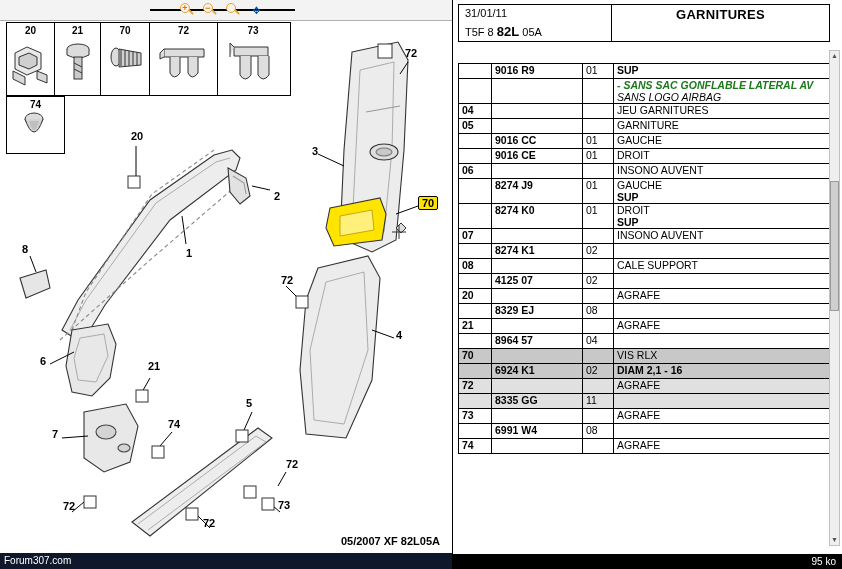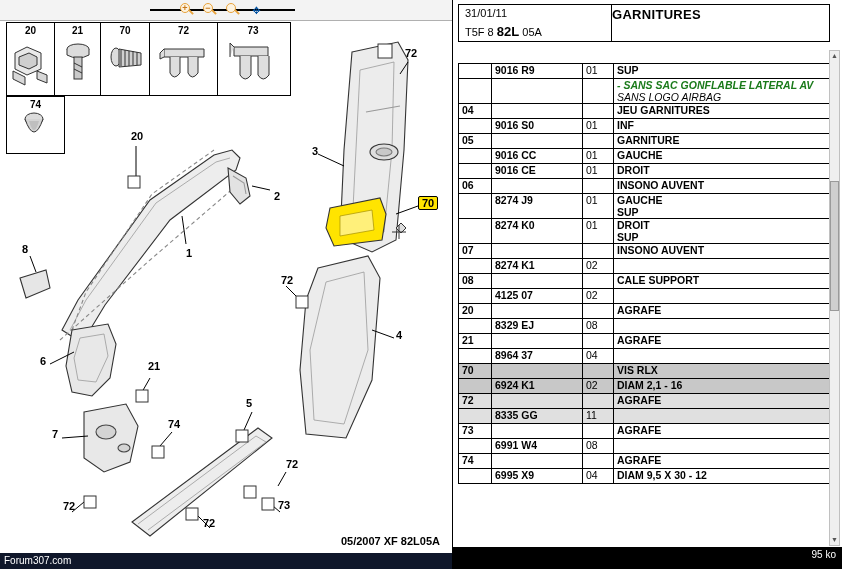--- a/index.html
+++ b/index.html
@@ -90,54 +90,54 @@
   }
   .hdr .c1{
     position:absolute;left:0;top:0;width:153px;height:100%;
     border-right:1px solid #000;box-sizing:border-box;
   }
   .hdr .date{position:absolute;left:6px;top:2px;font-size:11px;}
   .hdr .ref{position:absolute;left:6px;top:19px;font-size:11px;}
   .hdr .ref b{font-size:13px;margin-top:36px;}
   .hdr .c2{
     position:absolute;left:153px;top:0;right:0;height:100%;
-    text-align:left;
+    text-align:center;
   }
   .hdr .t1{position:absolute;left:0;right:0;top:2px;font-size:13px;font-weight:bold;letter-spacing:.3px;}
   .hdr .t2{position:absolute;left:0;right:0;top:19px;font-size:13px;font-weight:bold;letter-spacing:.3px;}
   table.parts{
     position:absolute;left:5px;top:63px;width:372px;
     border-collapse:collapse;table-layout:fixed;
     font-size:10.5px;
   }
   table.parts td{
     border:1px solid #000;padding:0 3px;vertical-align:top;height:14px;
   }
   .col-idx{width:26px;text-align:left;font-weight:bold;}
   .col-ref{width:84px;font-weight:bold;}
   .col-qty{width:24px;text-align:left;}
   .col-desc{width:auto;}
-  .desc-bold{font-weight:bold;}
+  .desc-bold{font-weight:normal;}
   .desc-sub{font-weight:bold;}
   .ital-green{color:#1a7a1a;font-style:italic;font-weight:bold;}
   .ital{font-style:italic;}
   tr.hl td{background:#c8c8c8;}
   tr.hl2 td{background:#e0e0e0;}
   .scrollbar{
     position:absolute;right:2px;top:50px;width:11px;height:496px;
     background:#efefef;border:1px solid #c0c0c0;box-sizing:border-box;
   }
   .sb-thumb{
     position:absolute;left:0;top:130px;width:9px;height:130px;background:#cfcfcf;border:1px solid #9a9a9a;box-sizing:border-box;
   }
   .sb-arrow{
     position:absolute;left:0;width:9px;height:10px;color:#555;font-size:7px;text-align:center;line-height:10px;
   }
   .footer-right{
-    position:absolute;left:453px;bottom:0;width:389px;height:22px;
+    position:absolute;left:453px;bottom:0;width:389px;height:15px;
     background:#000;color:#fff;font-size:10px;line-height:16px;text-align:right;
   }
   .footer-right .ftxt{position:absolute;right:6px;top:0;}
   svg{display:block;}
 </style>
 </head>
 <body>
 
 <div class="page">
 
@@ -363,26 +363,20 @@
           </td>
         </tr>
 
         <tr>
           <td class="col-idx">04</td>
           <td class="col-ref"></td>
           <td class="col-qty"></td>
           <td class="col-desc desc-bold">JEU GARNITURES</td>
         </tr>
         <tr>
-          <td class="col-idx"></td>
-          <td class="col-ref">9016 S0</td>
-          <td class="col-qty">01</td>
-          <td class="col-desc desc-sub">INF</td>
-        </tr>
-        <tr>
           <td class="col-idx">05</td>
           <td class="col-ref"></td>
           <td class="col-qty"></td>
           <td class="col-desc desc-bold">GARNITURE</td>
         </tr>
         <tr>
           <td class="col-idx"></td>
           <td class="col-ref">9016 CC</td>
           <td class="col-qty">01</td>
           <td class="col-desc desc-bold">GAUCHE</td>
@@ -454,21 +448,21 @@
           <td class="col-desc"></td>
         </tr>
         <tr>
           <td class="col-idx">21</td>
           <td class="col-ref"></td>
           <td class="col-qty"></td>
           <td class="col-desc desc-bold">AGRAFE</td>
         </tr>
         <tr>
           <td class="col-idx"></td>
-          <td class="col-ref">8964 37</td>
+          <td class="col-ref">8964 57</td>
           <td class="col-qty">04</td>
           <td class="col-desc"></td>
         </tr>
 
         <tr class="hl">
           <td class="col-idx">70</td>
           <td class="col-ref"></td>
           <td class="col-qty"></td>
           <td class="col-desc desc-bold">VIS RLX</td>
         </tr>
@@ -501,26 +495,20 @@
           <td class="col-idx"></td>
           <td class="col-ref">6991 W4</td>
           <td class="col-qty">08</td>
           <td class="col-desc"></td>
         </tr>
         <tr>
           <td class="col-idx">74</td>
           <td class="col-ref"></td>
           <td class="col-qty"></td>
           <td class="col-desc desc-bold">AGRAFE</td>
-        </tr>
-        <tr>
-          <td class="col-idx"></td>
-          <td class="col-ref">6995 X9</td>
-          <td class="col-qty">04</td>
-          <td class="col-desc desc-sub">DIAM 9,5 X 30 - 12</td>
         </tr>
       </tbody>
     </table>
 
     <div class="scrollbar">
       <div class="sb-arrow" style="top:0;">▲</div>
       <div class="sb-thumb"></div>
       <div class="sb-arrow" style="bottom:0;">▼</div>
     </div>
   </div>

